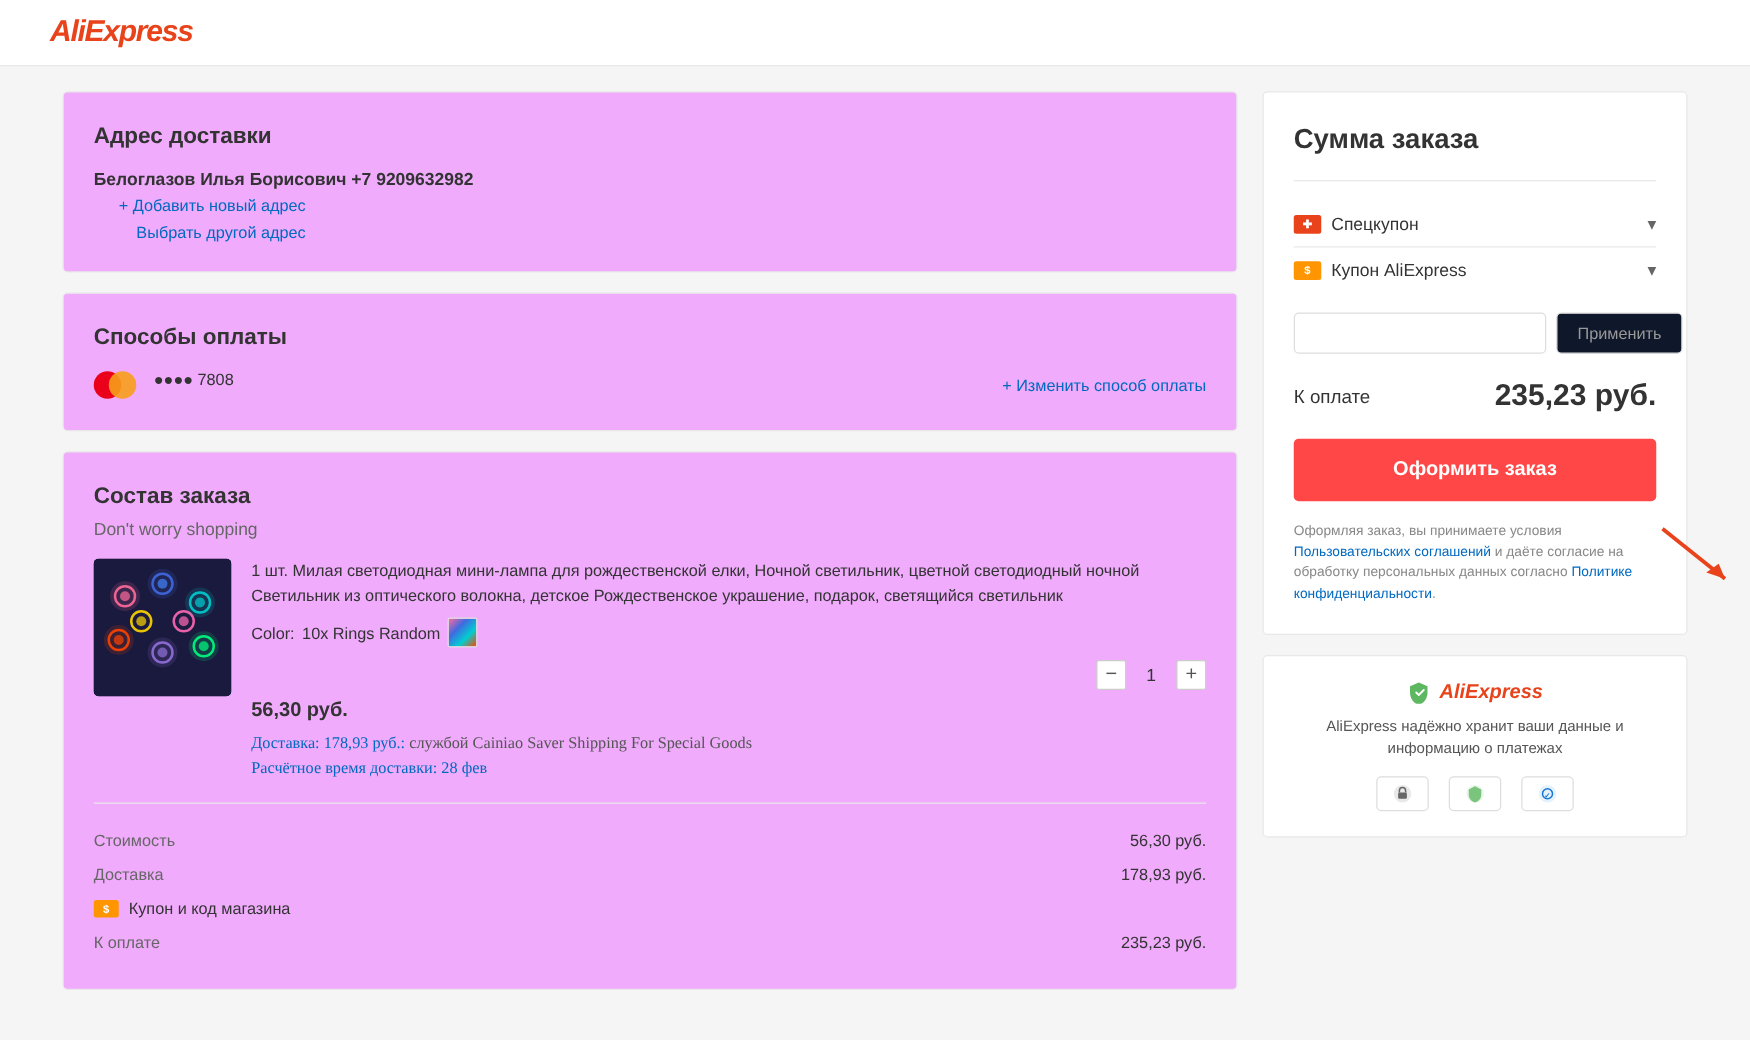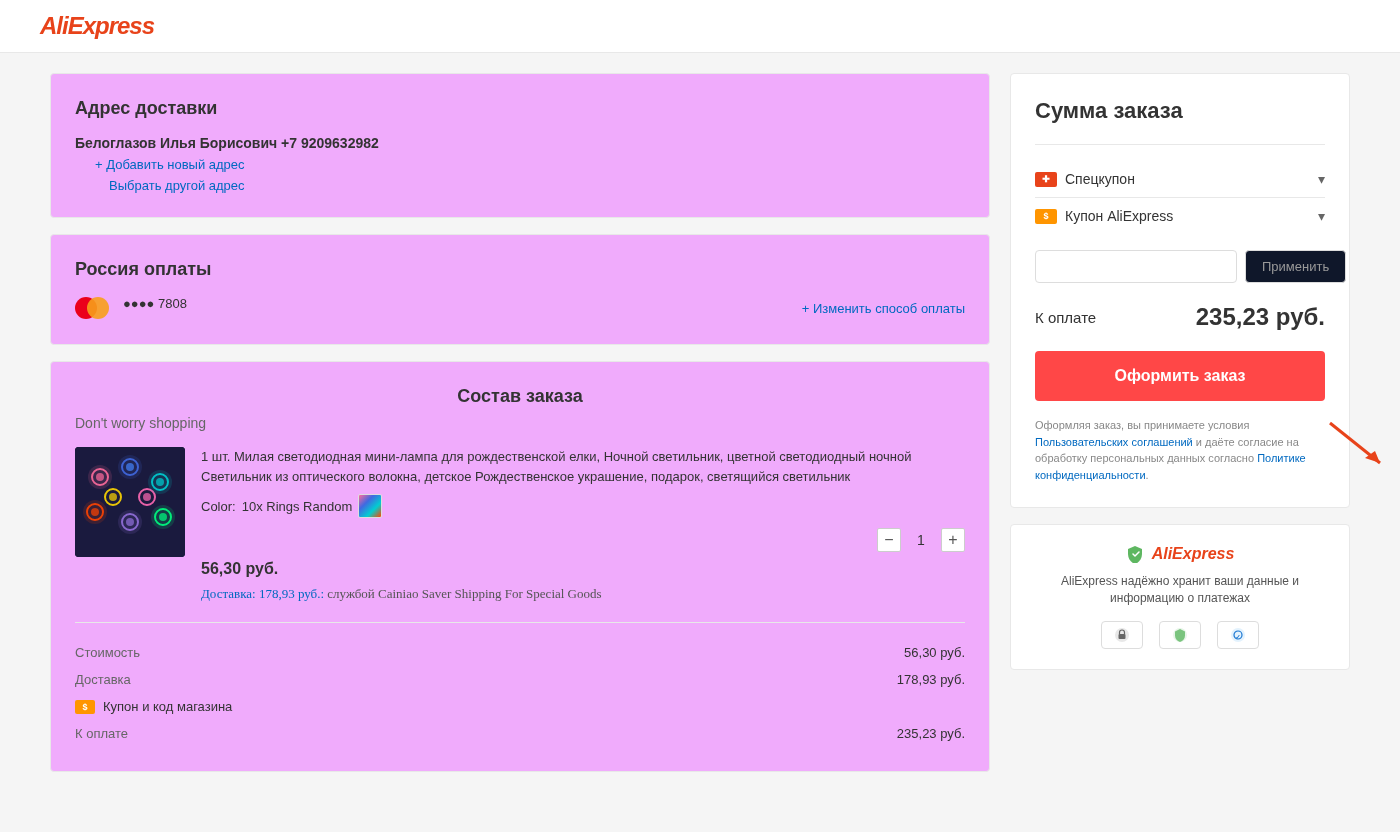--- a/index.html
+++ b/index.html
@@ -115,21 +115,20 @@
       opacity: 0.9;
     }
     .payment-dots {
       font-size: 13px;
       color: #333;
     }
     .order-composition-title {
       font-size: 18px;
       font-weight: bold;
       margin-bottom: 8px;
-      text-align: center;
     }
     .dont-worry {
       color: #666;
       font-size: 14px;
       margin-bottom: 16px;
     }
     .product-row {
       display: flex;
       gap: 16px;
       margin-bottom: 16px;
@@ -439,21 +438,21 @@
       <div class="address-name">Белоглазов Илья Борисович +7 9209632982</div>
       <div class="address-row">
         <div class="address-links">
           <a class="link-blue">+ Добавить новый адрес</a>
           <a class="link-blue">Выбрать другой адрес</a>
         </div>
       </div>
     </div>
 
     <div class="card">
-      <div class="card-title">Россия оплаты</div>
+      <div class="card-title">Способы оплаты</div>
       <div class="payment-row">
         <div class="payment-left">
           <div class="mastercard-icon">
             <div class="mc-circle1"></div>
             <div class="mc-circle2"></div>
           </div>
           <span class="payment-dots">●●●● 7808</span>
         </div>
         <a class="link-blue">+ Изменить способ оплаты</a>
       </div>
@@ -509,20 +508,21 @@
             <button class="qty-btn">−</button>
             <span class="qty-value">1</span>
             <button class="qty-btn">+</button>
           </div>
           <div class="product-price">56,30 руб.</div>
           <div class="delivery-info">
             <a class="delivery-link">
               <span>Доставка: 178,93 руб.:</span>
             </a>
             <span class="delivery-service">службой Cainiao Saver Shipping For Special Goods</span>
+            <span class="delivery-date">Расчётное время доставки: 28 фев</span>
           </div>
         </div>
       </div>
 
       <div class="summary-table">
         <div class="summary-row">
           <span class="label">Стоимость</span>
           <span class="value">56,30 руб.</span>
         </div>
         <div class="summary-row">

